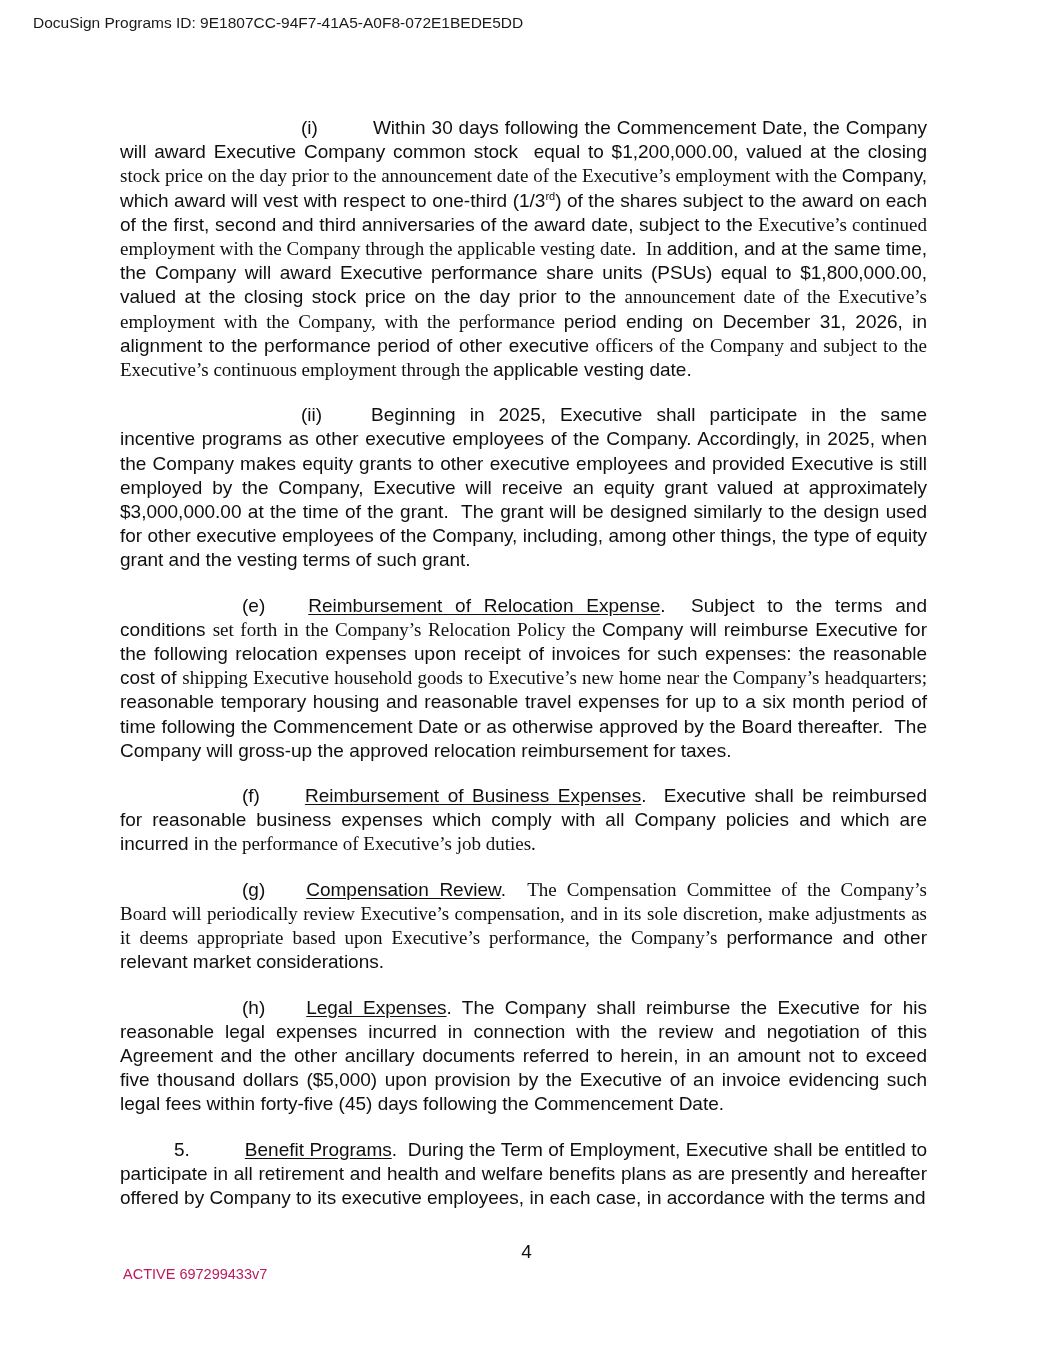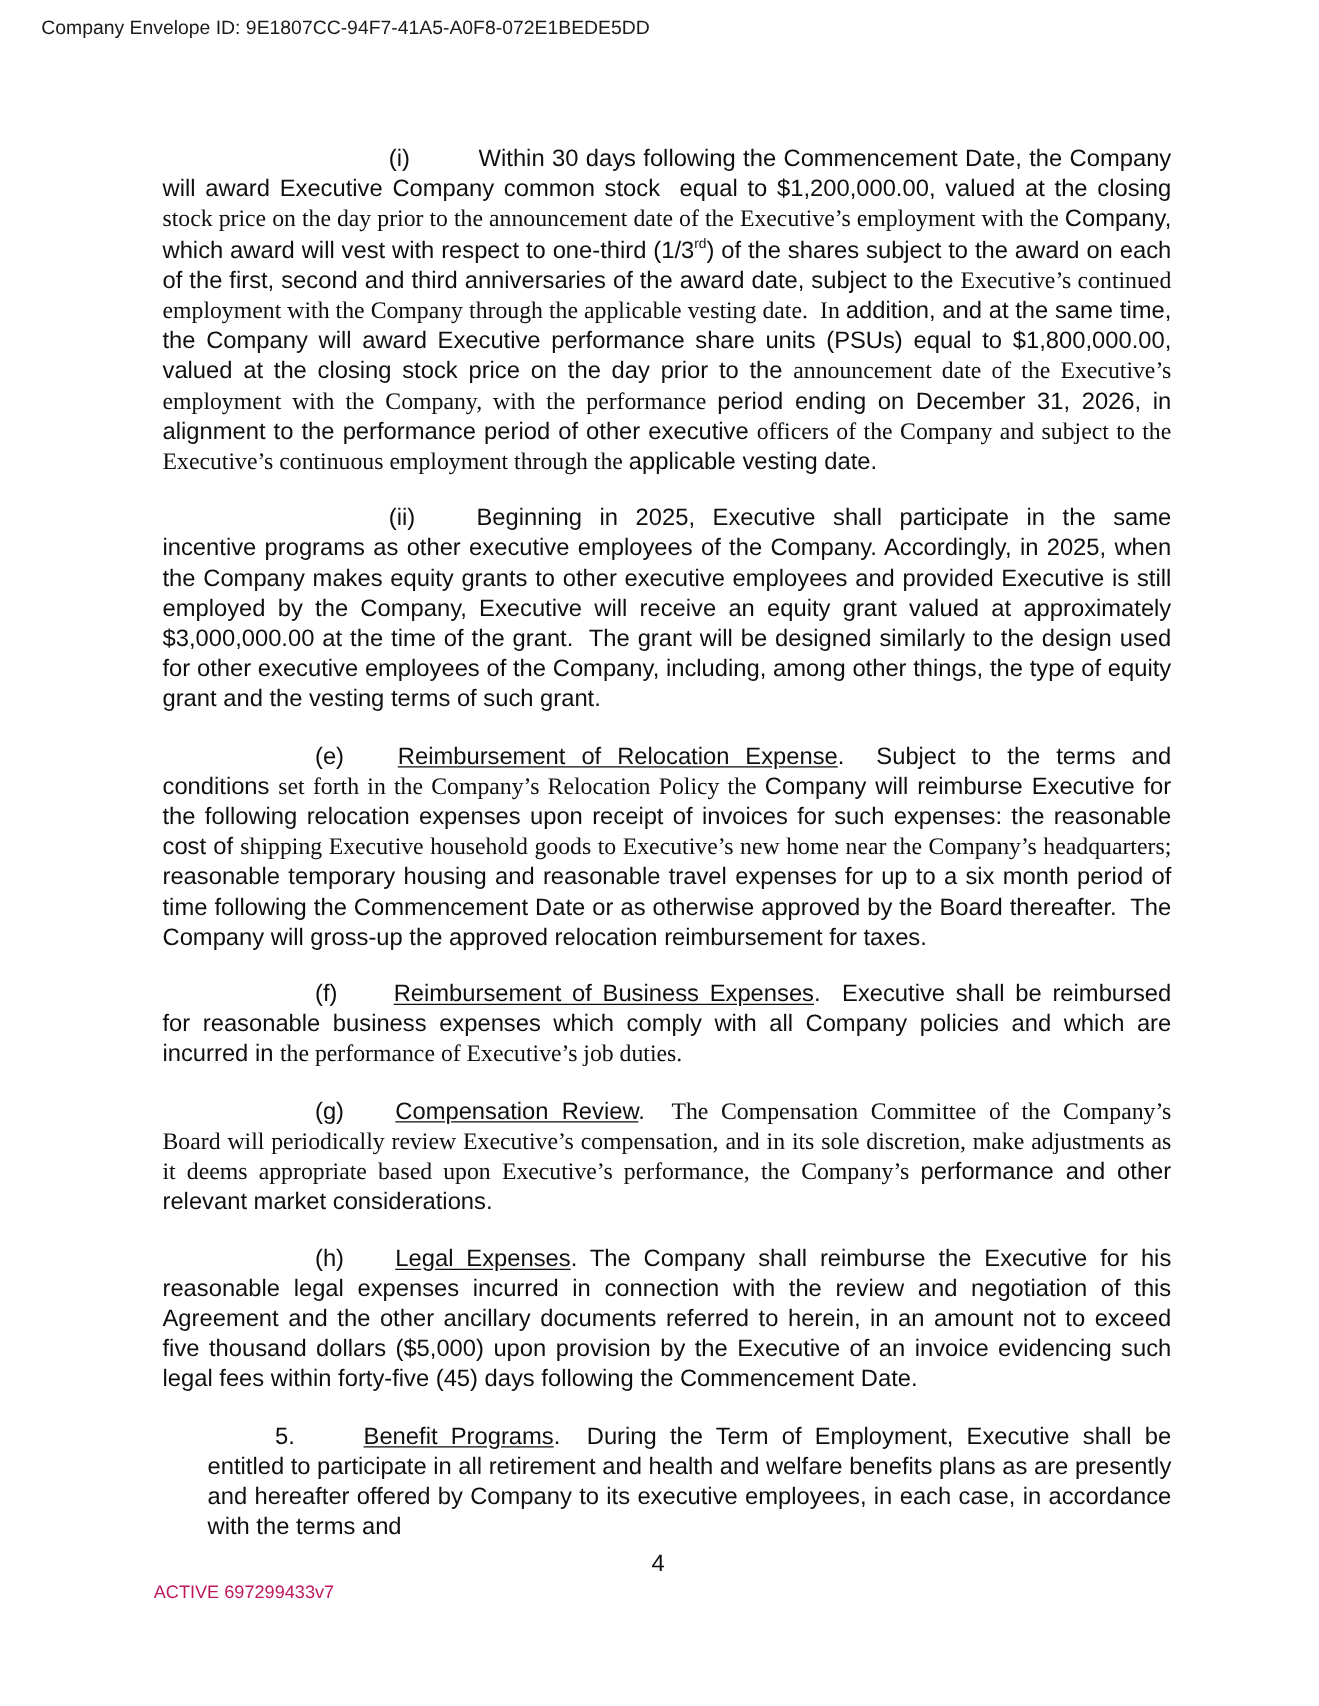--- a/index.html
+++ b/index.html
@@ -15,32 +15,32 @@
   .docusign-header {
     position: absolute;
     left: 33px;
     top: 14px;
     font-size: 15.5px;
     color: #1a1a1a;
     white-space: nowrap;
   }
   .page-body {
     position: absolute;
-    left: 130px;
+    left: 120px;
     top: 116px;
     width: 807px;
   }
   p.para {
     margin: 0 0 21px 0;
     font-size: 19px;
     line-height: 24.2px;
     text-align: justify;
     color: #0f0f0f;
   }
-  p.para:last-child { margin-bottom: 0; margin-left: 36px; }
+  p.para:last-child { margin-bottom: 0; }
   .label { white-space: nowrap; }
   .tab { display: inline-block; height: 1px; }
   .run-sans { font-family: "Liberation Sans", sans-serif; }
   .run-serif { font-family: "Liberation Serif", serif; }
   .u { text-decoration: underline; text-underline-offset: 2px; }
   .sup { vertical-align: super; font-size: 11px; line-height: 0; }
   .page-number {
     position: absolute;
     left: 123px;
     width: 807px;
@@ -54,21 +54,21 @@
     left: 123px;
     top: 1266px;
     font-size: 14.5px;
     color: #be185d;
     white-space: nowrap;
   }
 </style>
 </head>
 <body>
 
-<div class="docusign-header">Company Envelope ID: 9E1807CC-94F7-41A5-A0F8-072E1BEDE5DD</div>
+<div class="docusign-header">DocuSign Programs ID: 9E1807CC-94F7-41A5-A0F8-072E1BEDE5DD</div>
 
 <div class="page-body">
     <p class="para" style="text-indent: 181px;"><span class="label run-sans">(i)</span><span class="tab" style="width: 55px;"></span><span class="run-sans">Within 30 days following the Commencement Date, the Company will award Executive Company common stock&nbsp; equal to $1,200,000.00, valued at the closing </span><span class="run-serif">stock price on the day prior to the announcement date of the Executive’s employment with the </span><span class="run-sans">Company, which award will vest with respect to one-third (1/3</span><span class="run-sans sup">rd</span><span class="run-sans">) of the shares subject to the award on each of the first, second and third anniversaries of the award date, subject to the </span><span class="run-serif">Executive’s continued employment with the Company through the applicable vesting date.&nbsp; In </span><span class="run-sans">addition, and at the same time, the Company will award Executive performance share units (PSUs) equal to $1,800,000.00, valued at the closing stock price on the day prior to the </span><span class="run-serif">announcement date of the Executive’s employment with the Company, with the performance </span><span class="run-sans">period ending on December 31, 2026, in alignment to the performance period of other executive </span><span class="run-serif">officers of the Company and subject to the Executive’s continuous employment through the </span><span class="run-sans">applicable vesting date.</span></p>
     <p class="para" style="text-indent: 181px;"><span class="label run-sans">(ii)</span><span class="tab" style="width: 49px;"></span><span class="run-sans">Beginning in 2025, Executive shall participate in the same incentive programs as other executive employees of the Company. Accordingly, in 2025, when the Company makes equity grants to other executive employees and provided Executive is still employed by the Company, Executive will receive an equity grant valued at approximately $3,000,000.00 at the time of the grant.&nbsp; The grant will be designed similarly to the design used for other executive employees of the Company, including, among other things, the type of equity grant and the vesting terms of such grant.</span></p>
     <p class="para" style="text-indent: 122px;"><span class="label run-sans">(e)</span><span class="tab" style="width: 43px;"></span><span class="run-sans u">Reimbursement of Relocation Expense</span><span class="run-sans">.&nbsp; Subject to the terms and conditions </span><span class="run-serif">set forth in the Company’s Relocation Policy the </span><span class="run-sans">Company will reimburse Executive for the following relocation expenses upon receipt of invoices for such expenses: the reasonable cost of </span><span class="run-serif">shipping Executive household goods to Executive’s new home near the Company’s headquarters; </span><span class="run-sans">reasonable temporary housing and reasonable travel expenses for up to a six month period of time following the Commencement Date or as otherwise approved by the Board thereafter.&nbsp; The Company will gross-up the approved relocation reimbursement for taxes.</span></p>
     <p class="para" style="text-indent: 122px;"><span class="label run-sans">(f)</span><span class="tab" style="width: 45px;"></span><span class="run-sans u">Reimbursement of Business Expenses</span><span class="run-sans">.&nbsp; Executive shall be reimbursed for reasonable business expenses which comply with all Company policies and which are incurred in </span><span class="run-serif">the performance of Executive’s job duties.</span></p>
     <p class="para" style="text-indent: 122px;"><span class="label run-sans">(g)</span><span class="tab" style="width: 41px;"></span><span class="run-sans u">Compensation Review</span><span class="run-sans">.&nbsp; </span><span class="run-serif">The Compensation Committee of the Company’s Board will periodically review Executive’s compensation, and in its sole discretion, make adjustments as it deems appropriate based upon Executive’s performance, the Company’s </span><span class="run-sans">performance and other relevant market considerations.</span></p>
     <p class="para" style="text-indent: 122px;"><span class="label run-sans">(h)</span><span class="tab" style="width: 41px;"></span><span class="run-sans u">Legal Expenses</span><span class="run-sans">. The Company shall reimburse the Executive for his reasonable legal expenses incurred in connection with the review and negotiation of this Agreement and the other ancillary documents referred to herein, in an amount not to exceed five thousand dollars ($5,000) upon provision by the Executive of an invoice evidencing such legal fees within forty-five (45) days following the Commencement Date.</span></p>
     <p class="para" style="text-indent: 54px;"><span class="label run-sans">5.</span><span class="tab" style="width: 55px;"></span><span class="run-sans u">Benefit Programs</span><span class="run-sans">.&nbsp; During the Term of Employment, Executive shall be entitled to participate in all retirement and health and welfare benefits plans as are presently and hereafter offered by Company to its executive employees, in each case, in accordance with the terms and</span></p>
   </div>

